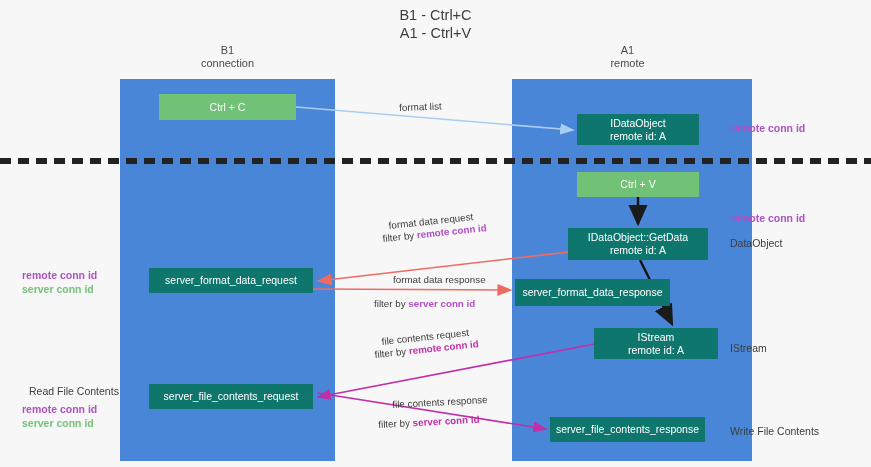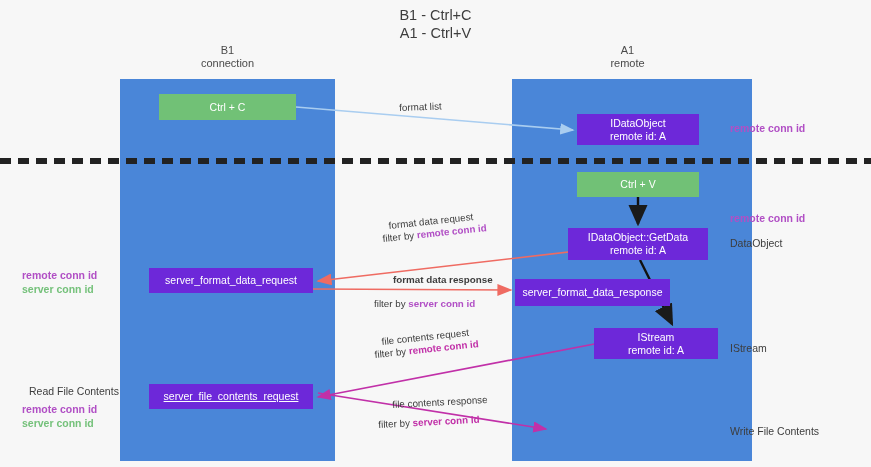--- a/index.html
+++ b/index.html
@@ -27,30 +27,30 @@
   .col-head.b1{left:155px;top:44px;width:145px;}
   .col-head.a1{left:555px;top:44px;width:145px;}
 
   .node{
     position:absolute;box-sizing:border-box;
     display:flex;align-items:center;justify-content:center;
     text-align:center;color:#ffffff;font-size:10.5px;line-height:13px;
     white-space:pre-line;padding:2px 20px;
   }
   .node.green{background:#71c176;}
-  .node.orange{background:#6d28d9;}
+  .node.orange{background:#0f766e;}
 
   .n-ctrlc{left:159px;top:94px;width:137px;height:26px;}
   .n-idataobject{left:577px;top:114px;width:122px;height:31px;}
   .n-ctrlv{left:577px;top:172px;width:122px;height:25px;}
   .n-getdata{left:568px;top:228px;width:140px;height:32px;}
   .n-sfdreq{left:149px;top:268px;width:164px;height:25px;}
   .n-sfdresp{left:515px;top:279px;width:155px;height:27px;}
   .n-istream{left:594px;top:328px;width:124px;height:31px;}
-  .n-sfcreq{left:149px;top:384px;width:164px;height:25px;text-decoration:underline;}
+  .n-sfcreq{left:149px;top:384px;width:164px;height:25px;}
   .n-sfcresp{left:550px;top:417px;width:155px;height:25px;}
 
   .side{position:absolute;font-size:10.5px;line-height:14px;}
   .side .purple{color:#b14fc5;font-weight:bold;}
   .side .green{color:#74c17a;font-weight:bold;}
   .side .plain{color:#3d3d3d;}
   .s-r1{left:730px;top:121px;}
   .s-r2{left:730px;top:211px;}
   .s-dataobject{left:730px;top:236px;}
   .s-istream{left:730px;top:341px;}
@@ -63,21 +63,21 @@
     position:absolute;font-size:9.8px;color:#3d3d3d;line-height:14px;
     white-space:nowrap;transform-origin:left top;
   }
   .edge-label b{font-weight:bold;}
   .lbl-purple{color:#b14fc5;}
   .lbl-magenta{color:#c130a8;}
 
   .l-formatlist{left:399px;top:101px;transform:rotate(-2deg);}
   .l-fdreq1{left:388px;top:219px;transform:rotate(-6deg);}
   .l-fdreq2{left:382px;top:232px;transform:rotate(-6deg);}
-  .l-fdresp1{left:393px;top:273px;font-weight:bold;}
+  .l-fdresp1{left:393px;top:273px;}
   .l-fdresp2{left:374px;top:297px;}
   .l-fcreq1{left:381px;top:335px;transform:rotate(-6deg);}
   .l-fcreq2{left:374px;top:348px;transform:rotate(-6deg);}
   .l-fcresp1{left:392px;top:398px;transform:rotate(-3deg);}
   .l-fcresp2{left:378px;top:418px;transform:rotate(-3deg);}
 </style>
 </head>
 <body>
 
 <div id="stage">
@@ -130,20 +130,21 @@
   <div class="node orange n-idataobject">IDataObject
 remote id: A</div>
   <div class="node green n-ctrlv">Ctrl + V</div>
   <div class="node orange n-getdata">IDataObject::GetData
 remote id: A</div>
   <div class="node orange n-sfdreq">server_format_data_request</div>
   <div class="node orange n-sfdresp">server_format_data_response</div>
   <div class="node orange n-istream">IStream
 remote id: A</div>
   <div class="node orange n-sfcreq">server_file_contents_request</div>
+  <div class="node orange n-sfcresp">server_file_contents_response</div>
 
   <div class="edge-label l-formatlist">format list</div>
 
   <div class="edge-label l-fdreq1">format data request</div>
   <div class="edge-label l-fdreq2"><span>filter by </span><b class="lbl-purple">remote conn id</b></div>
 
   <div class="edge-label l-fdresp1">format data response</div>
   <div class="edge-label l-fdresp2"><span>filter by </span><b class="lbl-purple">server conn id</b></div>
 
   <div class="edge-label l-fcreq1">file contents request</div>

